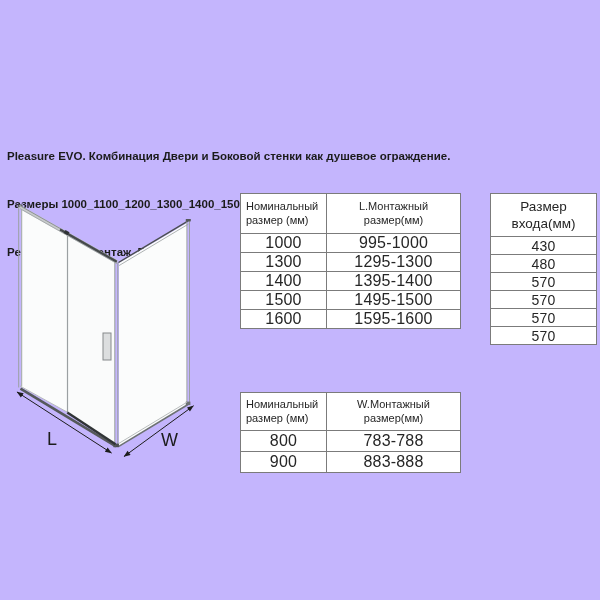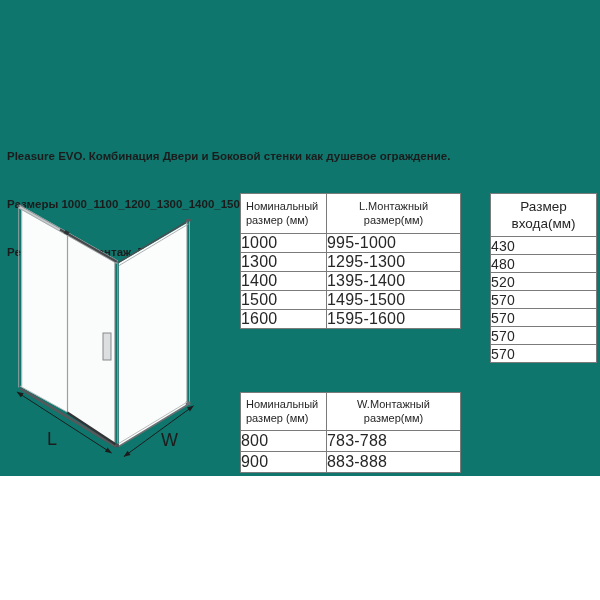--- a/index.html
+++ b/index.html
@@ -1,17 +1,17 @@
 <!DOCTYPE html>
 <html><head>
 <meta charset="utf-8">
 <style>
   html,body { margin:0; padding:0; background:#ffffff; }
   .canvas {
-    position:relative; width:600px; height:476px; background:#0f766e;
+    position:relative; width:600px; height:600px; background:#c4b5fd;
     font-family:"Liberation Sans", sans-serif; overflow:hidden;
   }
   .doc-header {
     position:absolute; left:7px; top:116px;
     font-size:11.5px; line-height:16px; font-weight:bold;
     color:#1b1b1b; white-space:pre-wrap;
   }
   .diagram-wrap { position:absolute; left:0; top:190px; width:230px; height:290px; }
 
   table.spec { position:absolute; border-collapse:collapse; table-layout:fixed; background:#fff; }
@@ -20,21 +20,21 @@
     font-weight:normal; color:#262626; overflow:hidden;
   }
   .tbl-l { left:240px; top:193px; width:220px; }
   .tbl-w { left:240px; top:392px; width:220px; }
   .tbl-entry { left:490px; top:193px; width:106px; }
 
   .hdr { font-size:11px; line-height:13.5px; height:39px; }
   .hdr.left-al { text-align:left; }
   .hdr.left-al div { padding-left:5px; }
   .hdr.center-al { text-align:center; }
-  .num { font-size:16px; height:18px; letter-spacing:0.2px; }
+  .num { font-size:16px; text-align:center; height:18px; letter-spacing:0.2px; }
   .tbl-w .hdr { height:37px; }
   .tbl-w .num { height:20px;margin-left:44px; }
   .tbl-entry .hdr { font-size:13.5px; line-height:17px; height:42px; text-align:center; }
   .tbl-entry .num { font-size:14px; height:17px; }
 
   svg text { font-family:"Liberation Sans", sans-serif; }
 </style>
 </head>
 <body>
 
@@ -149,23 +149,20 @@
         <div>входа(мм)</div>
       </th>
     </tr>
     <tr>
           <td class="num">430</td>
         </tr>
     <tr>
           <td class="num">480</td>
         </tr>
     <tr>
-          <td class="num">520</td>
-        </tr>
-    <tr>
           <td class="num">570</td>
         </tr>
     <tr>
           <td class="num">570</td>
         </tr>
     <tr>
           <td class="num">570</td>
         </tr>
     <tr>
           <td class="num">570</td>

